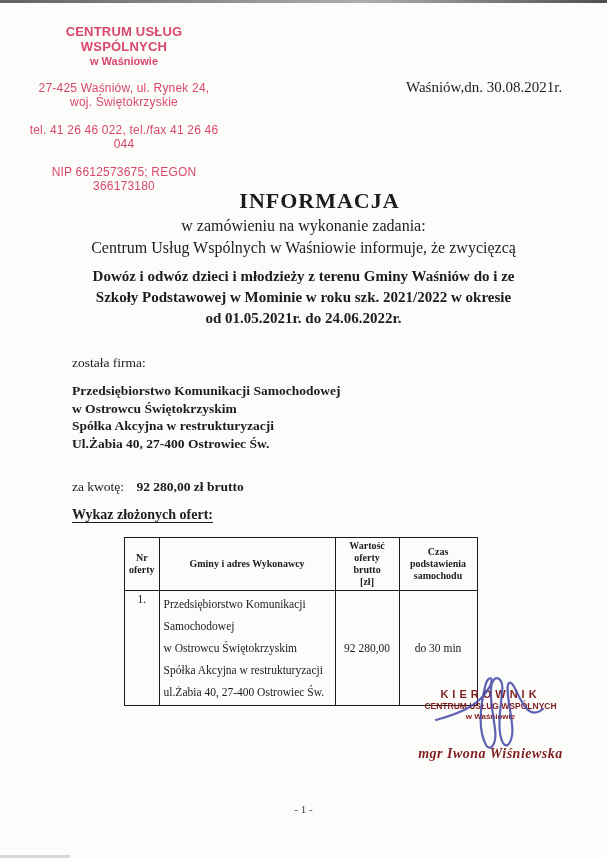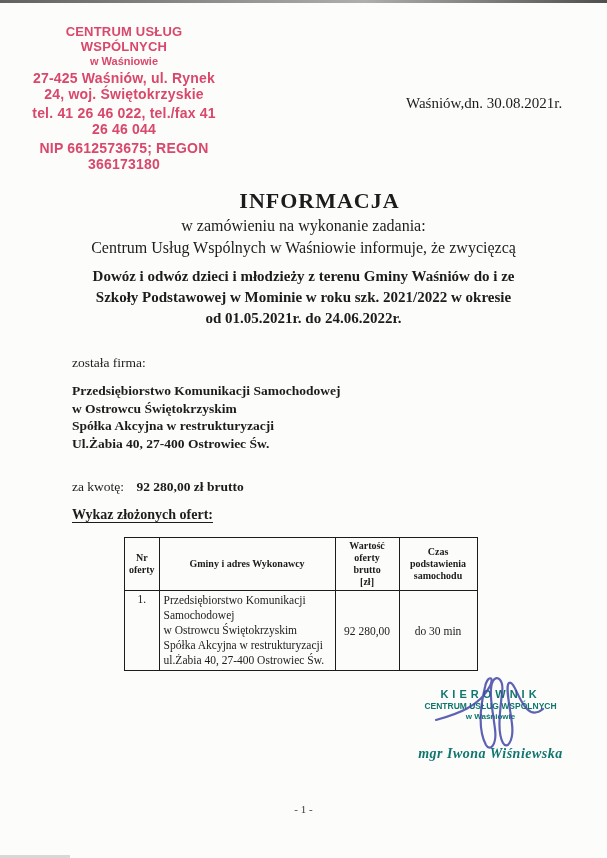--- a/index.html
+++ b/index.html
@@ -24,27 +24,26 @@
   .stamp-header{
     position:absolute;left:26px;top:24px;width:196px;
     text-align:center;
     font-family:"Liberation Sans", sans-serif;
     color:#d9486b;
     -webkit-user-select:none;
   }
   .stamp-header .l1{font-size:13px;font-weight:bold;letter-spacing:.2px;}
   .stamp-header .l2{font-size:11px;font-weight:bold;margin-top:1px;}
   .stamp-header .l3,.stamp-header .l4,.stamp-header .l5{
-    font-size:14px;font-weight:bold;margin-top:3px;letter-spacing:.2px;
+    font-size:12px;font-weight:normal;margin-top:14px;letter-spacing:.2px;
   }
   
   .date-line{
     position:absolute;top:79px;left:406px;width:180px;
     font-size:15px;
-    margin-top:16px;
   }
   
   .doc-title{
     position:absolute;top:172px;left:0;width:607px;margin:16px;
     text-align:center;font-size:22px;font-weight:bold;letter-spacing:1px;
   }
   .intro{
     position:absolute;top:215px;left:30px;width:547px;
     text-align:center;font-size:16px;line-height:22px;
   }
@@ -79,27 +78,27 @@
   .offers-table th{
     font-size:10px;font-weight:bold;text-align:center;
     white-space:pre-line;line-height:12px;height:30px;vertical-align:middle;
   }
   .col-nr{width:34px;}
   .col-name{width:176px;}
   .col-value{width:64px;}
   .col-time{width:78px;}
   .offers-table td{font-size:11.5px;height:72px;}
   .cell-nr{text-align:center;vertical-align:top;font-size:10.5px;}
-  .cell-name{vertical-align:top;white-space:pre-line;line-height:15px;padding-left:7px;}
+  .cell-name{vertical-align:top;white-space:pre-line;line-height:22px;padding-left:7px;}
   .cell-value{text-align:center;vertical-align:middle;}
   .cell-time{text-align:center;vertical-align:middle;font-size:10.5px;}
   
   .stamp-footer{
     position:absolute;top:688px;left:408px;width:165px;
-    text-align:center;color:#0f766e;
+    text-align:center;color:#7f1d1d;
     font-family:"Liberation Sans", sans-serif;
   }
   .stamp-footer .role{font-size:11px;font-weight:bold;letter-spacing:4px;}
   .stamp-footer .org{font-size:8.5px;font-weight:bold;margin-top:1px;}
   .stamp-footer .place{font-size:8px;font-weight:bold;margin-top:1px;}
   .stamp-footer .signer{
     font-size:14px;font-style:italic;font-weight:bold;margin-top:25px;
     font-family:"Liberation Serif", serif;letter-spacing:.5px;
   }
   .signature-svg{position:absolute;top:672px;left:430px;}

